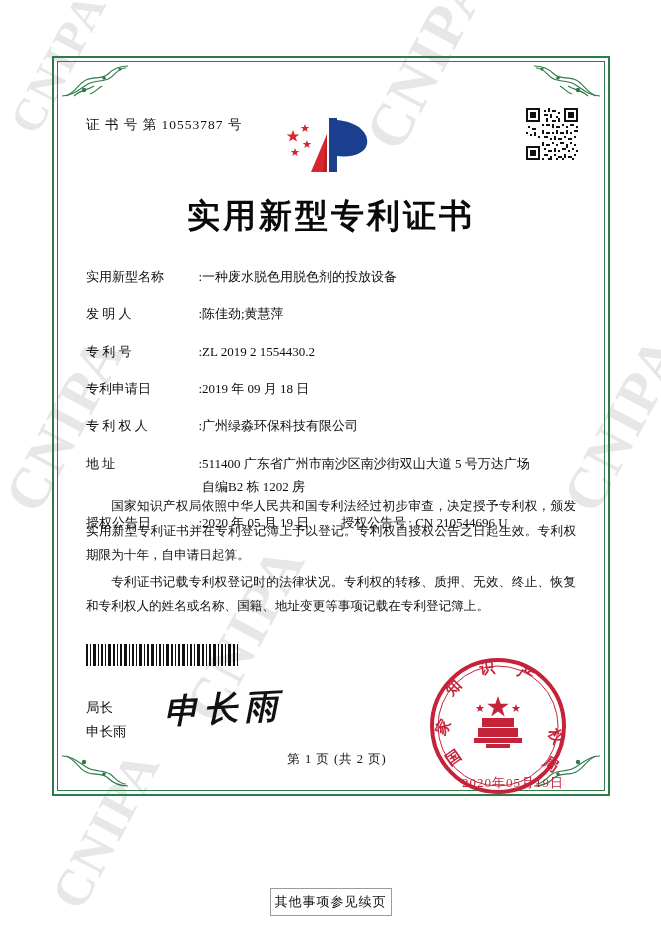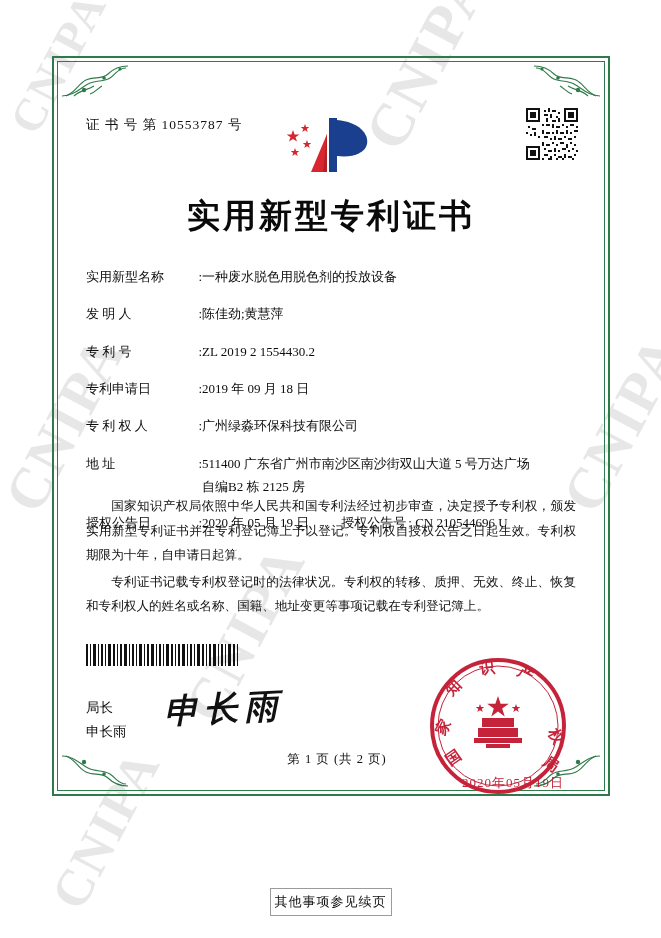--- a/index.html
+++ b/index.html
@@ -450,21 +450,21 @@
         <span class="val">广州绿淼环保科技有限公司</span>
       </div>
 
       <div class="row addr">
         <span class="lbl wide">
           <span>地 址</span>
             <span class="colon">:</span>
         </span>
         <span class="val">511400 广东省广州市南沙区南沙街双山大道 5 号万达广场</span>
       </div>
-      <div class="addr-second">自编B2 栋 2125 房</div>
+      <div class="addr-second">自编B2 栋 1202 房</div>
 
       <div class="row two-col">
         <span class="lbl wide">
           <span>授权公告日</span>
             <span class="colon">:</span>
         </span>
         <span class="val">2020 年 05 月 19 日</span>
         <span class="second-label">
           <span>授权公告号</span><span class="colon">:</span>
           <span>CN 210544696 U</span>

